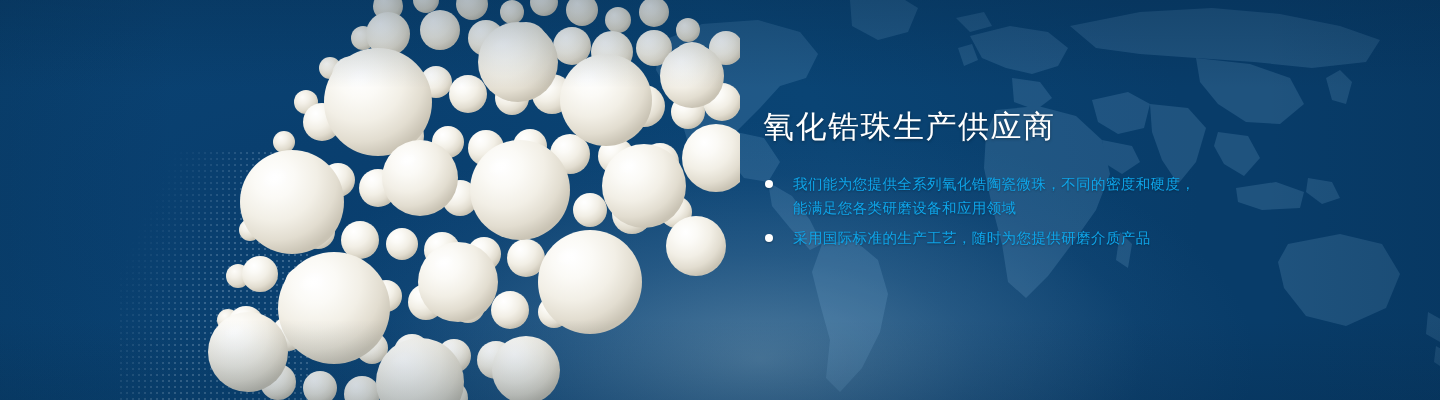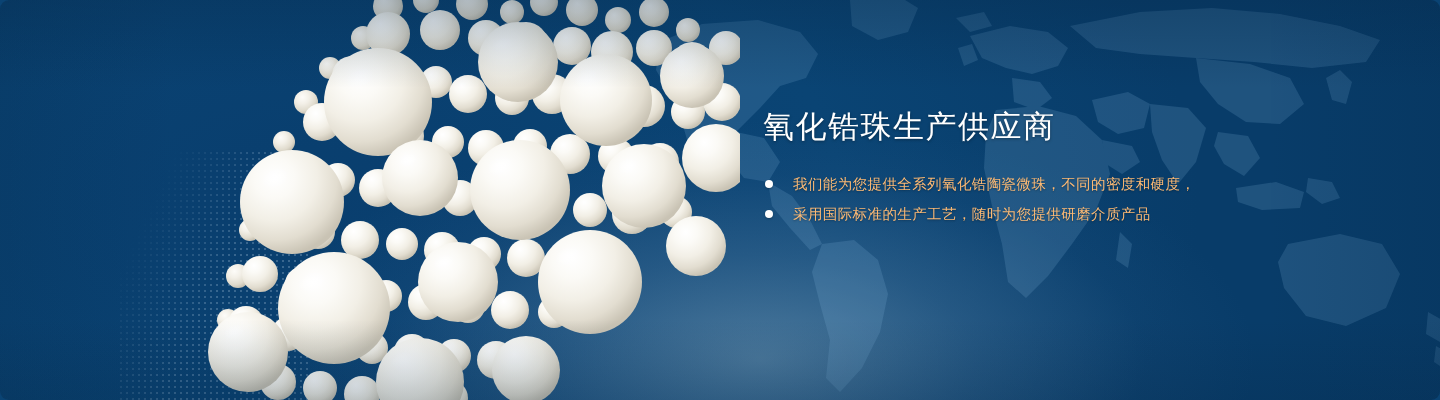--- a/index.html
+++ b/index.html
@@ -10,21 +10,20 @@
   body {
     font-family: "Liberation Sans", "DejaVu Sans", sans-serif;
   }
 
   #banner {
     position: relative;
     width: 1440px;
     height: 400px;
     overflow: hidden;
     background: #0a4474;
-    border-radius: 9px;
   }
 
   
   .bg-base {
     position: absolute;
     inset: 0;
     background:
       radial-gradient(ellipse 620px 300px at 760px 360px,
         rgba(130,165,190,0.55) 0%,
         rgba(100,140,175,0.30) 35%,
@@ -102,21 +101,21 @@
     white-space: nowrap;
   }
   ul.points {
     list-style: none;
     margin: 0;
     padding: 0;
   }
   ul.points li {
     position: relative;
     padding-left: 30px;
-    color: #fdba74;
+    color: #0ea5e9;
     font-size: 14.5px;
     line-height: 24px;
     letter-spacing: 0.4px;
     margin-bottom: 6px;
     text-shadow: 0 1px 2px rgba(0,0,0,0.30);
   }
   ul.points li:last-child { margin-bottom: 12px; }
   .dot {
     position: absolute;
     left: 2px;
@@ -347,20 +346,21 @@
 
   <div class="copy">
 
     <h1 class="headline">氧化锆珠生产供应商</h1>
 
     <ul class="points">
 
       <li>
         <span class="dot"></span>
         <span class="pt-line">我们能为您提供全系列氧化锆陶瓷微珠，不同的密度和硬度，</span>
+        <span class="pt-line">能满足您各类研磨设备和应用领域</span>
       </li>
 
 
       <li>
         <span class="dot"></span>
         <span class="pt-line">采用国际标准的生产工艺，随时为您提供研磨介质产品</span>
       </li>
 
     </ul>
   </div>

